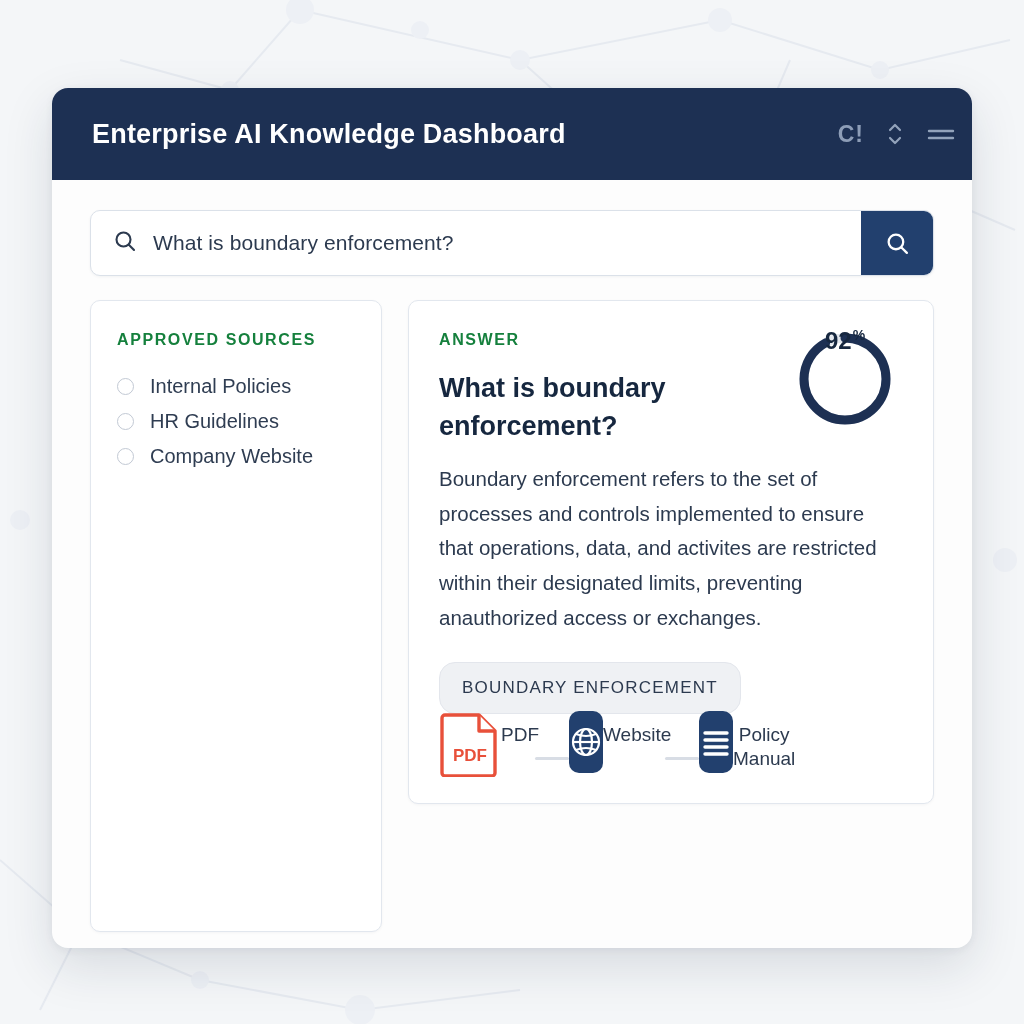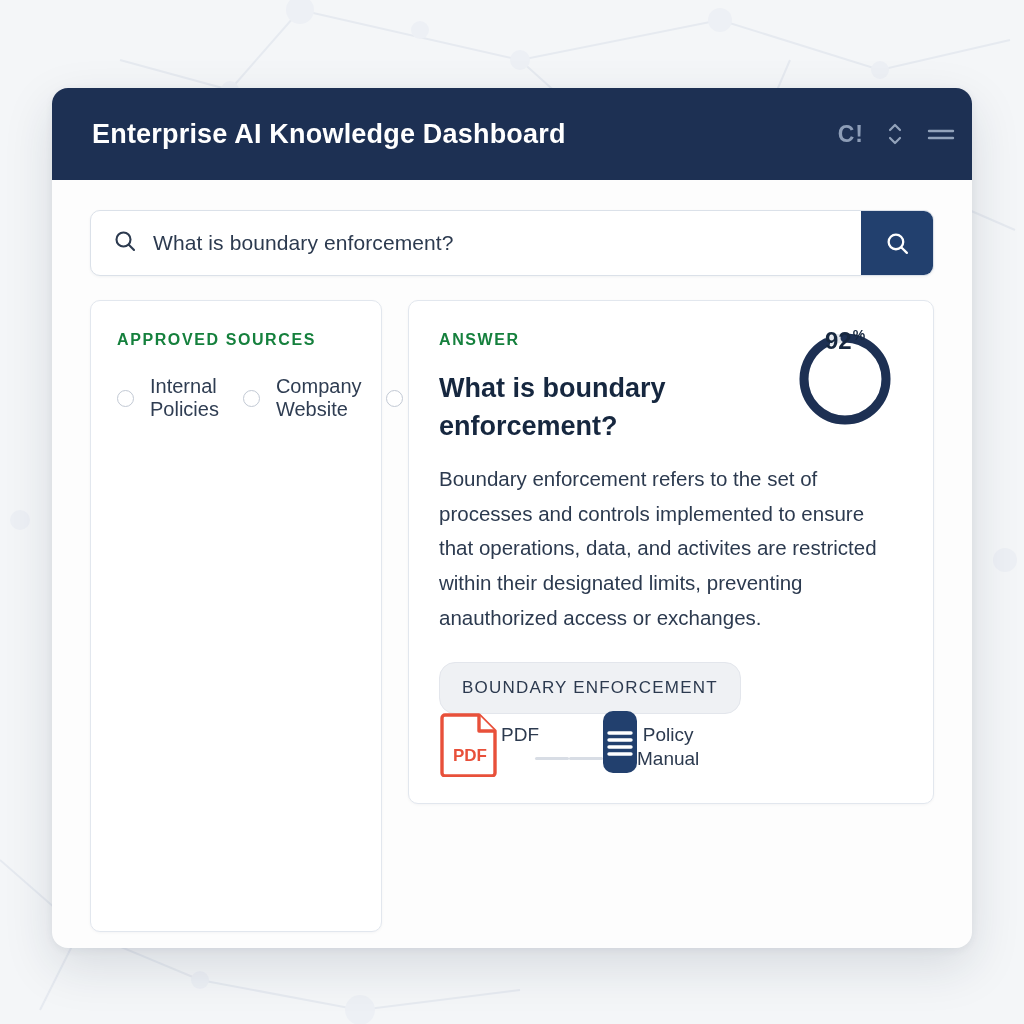--- a/index.html
+++ b/index.html
@@ -88,21 +88,21 @@
   .sources-panel { width: 292px; height: 632px; padding: 30px 26px; }
   .answer-panel  { flex: 1; height: 504px; padding: 30px 30px 26px 30px; position: relative; }
 
   .section-label {
     font-size: 16px;
     font-weight: bold;
     letter-spacing: 1.6px;
     color: #15803d;
     text-transform: uppercase;
   }
-  .source-list { margin-top: 26px; display: flex; flex-direction: row; gap: 24px; }
+  .source-list { margin-top: 26px; display: flex; flex-direction: column; gap: 12px; }
   .source-item { display: flex; align-items: center; gap: 16px; cursor: pointer; }
   .radio {
     width: 17px; height: 17px; border-radius: 50%;
     border: 1.6px solid #c2c9d4; background: #fff; flex: none;
   }
   .source-label { font-size: 20px; color: #2f3d52; }
 
   
   .answer-title {
     margin-top: 20px;
@@ -240,25 +240,25 @@
 
     <div class="panel sources-panel">
       <div class="section-label">APPROVED SOURCES</div>
       <div class="source-list">
         <div class="source-item">
           <span class="radio"></span>
           <span class="source-label">Internal Policies</span>
         </div>
         <div class="source-item">
           <span class="radio"></span>
-          <span class="source-label">Company Website</span>
+          <span class="source-label">HR Guidelines</span>
         </div>
         <div class="source-item">
           <span class="radio"></span>
-          <span class="source-label">HR Guidelines</span>
+          <span class="source-label">Company Website</span>
         </div>
       </div>
     </div>
 
     <div class="panel answer-panel">
       <div class="section-label">ANSWER</div>
 
       <div class="gauge">
         <svg width="104" height="104" viewBox="0 0 104 104">
           <circle cx="52" cy="52" r="41" fill="none" stroke="#e4e8ee" stroke-width="9"></circle>
@@ -282,20 +282,32 @@
               <path d="M6 4 h34 l16 16 v42 a3 3 0 0 1 -3 3 h-47 a3 3 0 0 1 -3 -3 v-55 a3 3 0 0 1 3 -3 z" fill="#ffffff" stroke="#e8503a" stroke-width="3.4" stroke-linejoin="round"></path>
               <path d="M40 4 v16 h16" fill="#ffffff" stroke="#e8503a" stroke-width="3.4" stroke-linejoin="round"></path>
               <text x="31" y="50" font-family="Liberation Sans, sans-serif" font-size="17" font-weight="bold" fill="#e8503a" text-anchor="middle">PDF</text>
             </svg>
           </span>
           <span class="icon-caption">PDF</span>
         </div>
 
         <div class="connector"></div>
 
+        <div class="icon-item">
+          <span class="tile">
+            <svg width="34" height="34" viewBox="0 0 34 34" fill="none" stroke="#ffffff" stroke-width="2.2">
+              <circle cx="17" cy="17" r="13"></circle>
+              <ellipse cx="17" cy="17" rx="6" ry="13"></ellipse>
+              <line x1="4" y1="17" x2="30" y2="17"></line>
+              <path d="M7 9 q10 4 20 0"></path>
+              <path d="M7 25 q10 -4 20 0"></path>
+            </svg>
+          </span>
+          <span class="icon-caption">Website</span>
+        </div>
 
         <div class="connector"></div>
 
         <div class="icon-item">
           <span class="tile">
             <svg width="34" height="32" viewBox="0 0 34 32" stroke="#ffffff" stroke-width="3.4" stroke-linecap="round">
               <line x1="6" y1="7" x2="28" y2="7"></line>
               <line x1="6" y1="14" x2="28" y2="14"></line>
               <line x1="6" y1="21" x2="28" y2="21"></line>
               <line x1="6" y1="28" x2="28" y2="28"></line>

